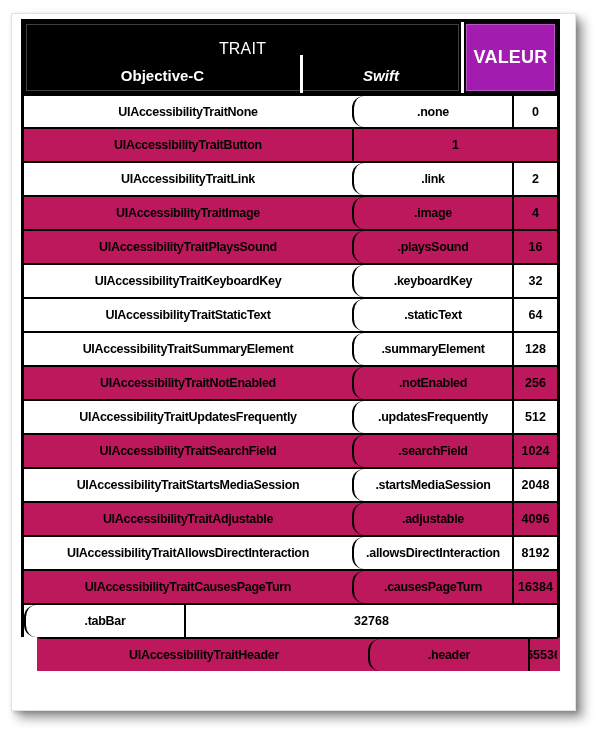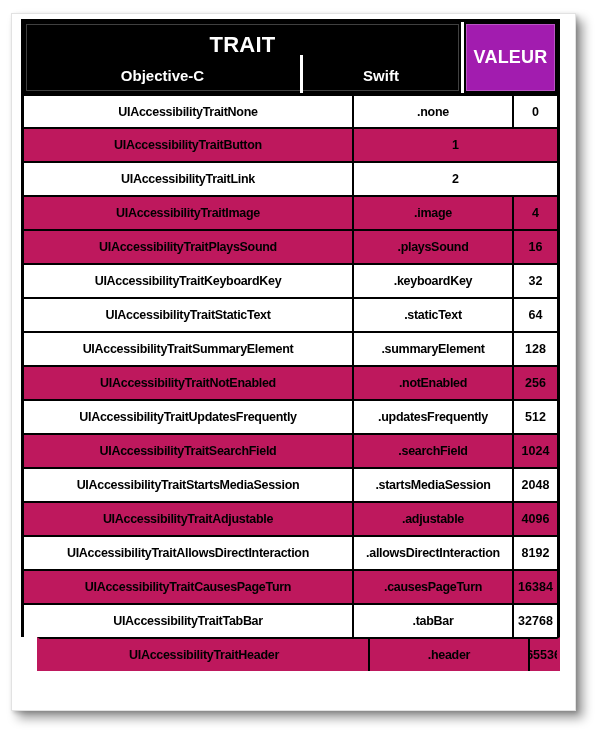--- a/index.html
+++ b/index.html
@@ -36,29 +36,29 @@
   .trait-block {
     position:relative;
     width:437px;
     background:#000;
     color:#fff;
     box-shadow: inset 0 0 0 2px #000, inset 0 0 0 3px rgba(255,255,255,0.25);
   }
   .trait-title {
     height:36px;
     display:flex; align-items:flex-end; justify-content:center;
-    font-size:22px; font-weight:bold; letter-spacing:0.2px;
+    font-size:16px; font-weight:normal; letter-spacing:0.2px;
   }
   .subhead-row { display:flex; height:35px; }
   .sub {
     display:flex; align-items:center; justify-content:center;
     font-size:15px; font-weight:bold;
   }
   .sub-objc { width:277px; }
-  .sub-swift { flex:1; }
+  .sub-swift { flex:1;font-style:italic; }
   .subdivider {
     position:absolute;
     left:276px; top:33px; bottom:0;
     width:3px; background:#ffffff;
   }
   .header-gap { width:3px; background:#ffffff; }
   .valeur-block {
     flex:1;
     background:#a21caf; color:#fff;
     display:flex; align-items:center; justify-content:center;
@@ -81,21 +81,21 @@
     margin-left:16px;
   }
   .row.shaded { background:#be185d; }
   .cell {
     display:flex; align-items:center; justify-content:center;
     font-weight:bold; color:#000;
     font-size:12.5px; letter-spacing:-0.3px;
     white-space:nowrap; overflow:hidden;
   }
   .cell.objc  { width:328px; }
-  .cell.swift { width:160px; border-left:2px solid #000; }
+  .cell.swift { width:160px; border-left:2px solid #000;border-radius:12px; }
   .cell.value { flex:1;      border-left:2px solid #000; letter-spacing:0; }
 </style>
 </head>
 <body>
 
 <div class="page">
   <div class="card">
     <div class="table">
 
       <div class="header-row">
@@ -116,20 +116,21 @@
             <div class="cell objc">UIAccessibilityTraitNone</div>
             <div class="cell swift">.none</div>
             <div class="cell value">0</div>
           </div>
           <div class="row shaded">
             <div class="cell objc">UIAccessibilityTraitButton</div>
             <div class="cell value">1</div>
           </div>
           <div class="row">
             <div class="cell objc">UIAccessibilityTraitLink</div>
+            <div class="cell swift">.link</div>
             <div class="cell value">2</div>
           </div>
           <div class="row shaded">
             <div class="cell objc">UIAccessibilityTraitImage</div>
             <div class="cell swift">.image</div>
             <div class="cell value">4</div>
           </div>
           <div class="row shaded">
             <div class="cell objc">UIAccessibilityTraitPlaysSound</div>
             <div class="cell swift">.playsSound</div>
@@ -179,21 +180,20 @@
             <div class="cell objc">UIAccessibilityTraitAllowsDirectInteraction</div>
             <div class="cell swift">.allowsDirectInteraction</div>
             <div class="cell value">8192</div>
           </div>
           <div class="row shaded">
             <div class="cell objc">UIAccessibilityTraitCausesPageTurn</div>
             <div class="cell swift">.causesPageTurn</div>
             <div class="cell value">16384</div>
           </div>
           <div class="row">
-            <div class="cell objc">UIAccessibilityTraitTabBar</div>
             <div class="cell swift">.tabBar</div>
             <div class="cell value">32768</div>
           </div>
           <div class="row shaded">
             <div class="cell objc">UIAccessibilityTraitHeader</div>
             <div class="cell swift">.header</div>
             <div class="cell value">65536</div>
           </div>
         </div>
 

